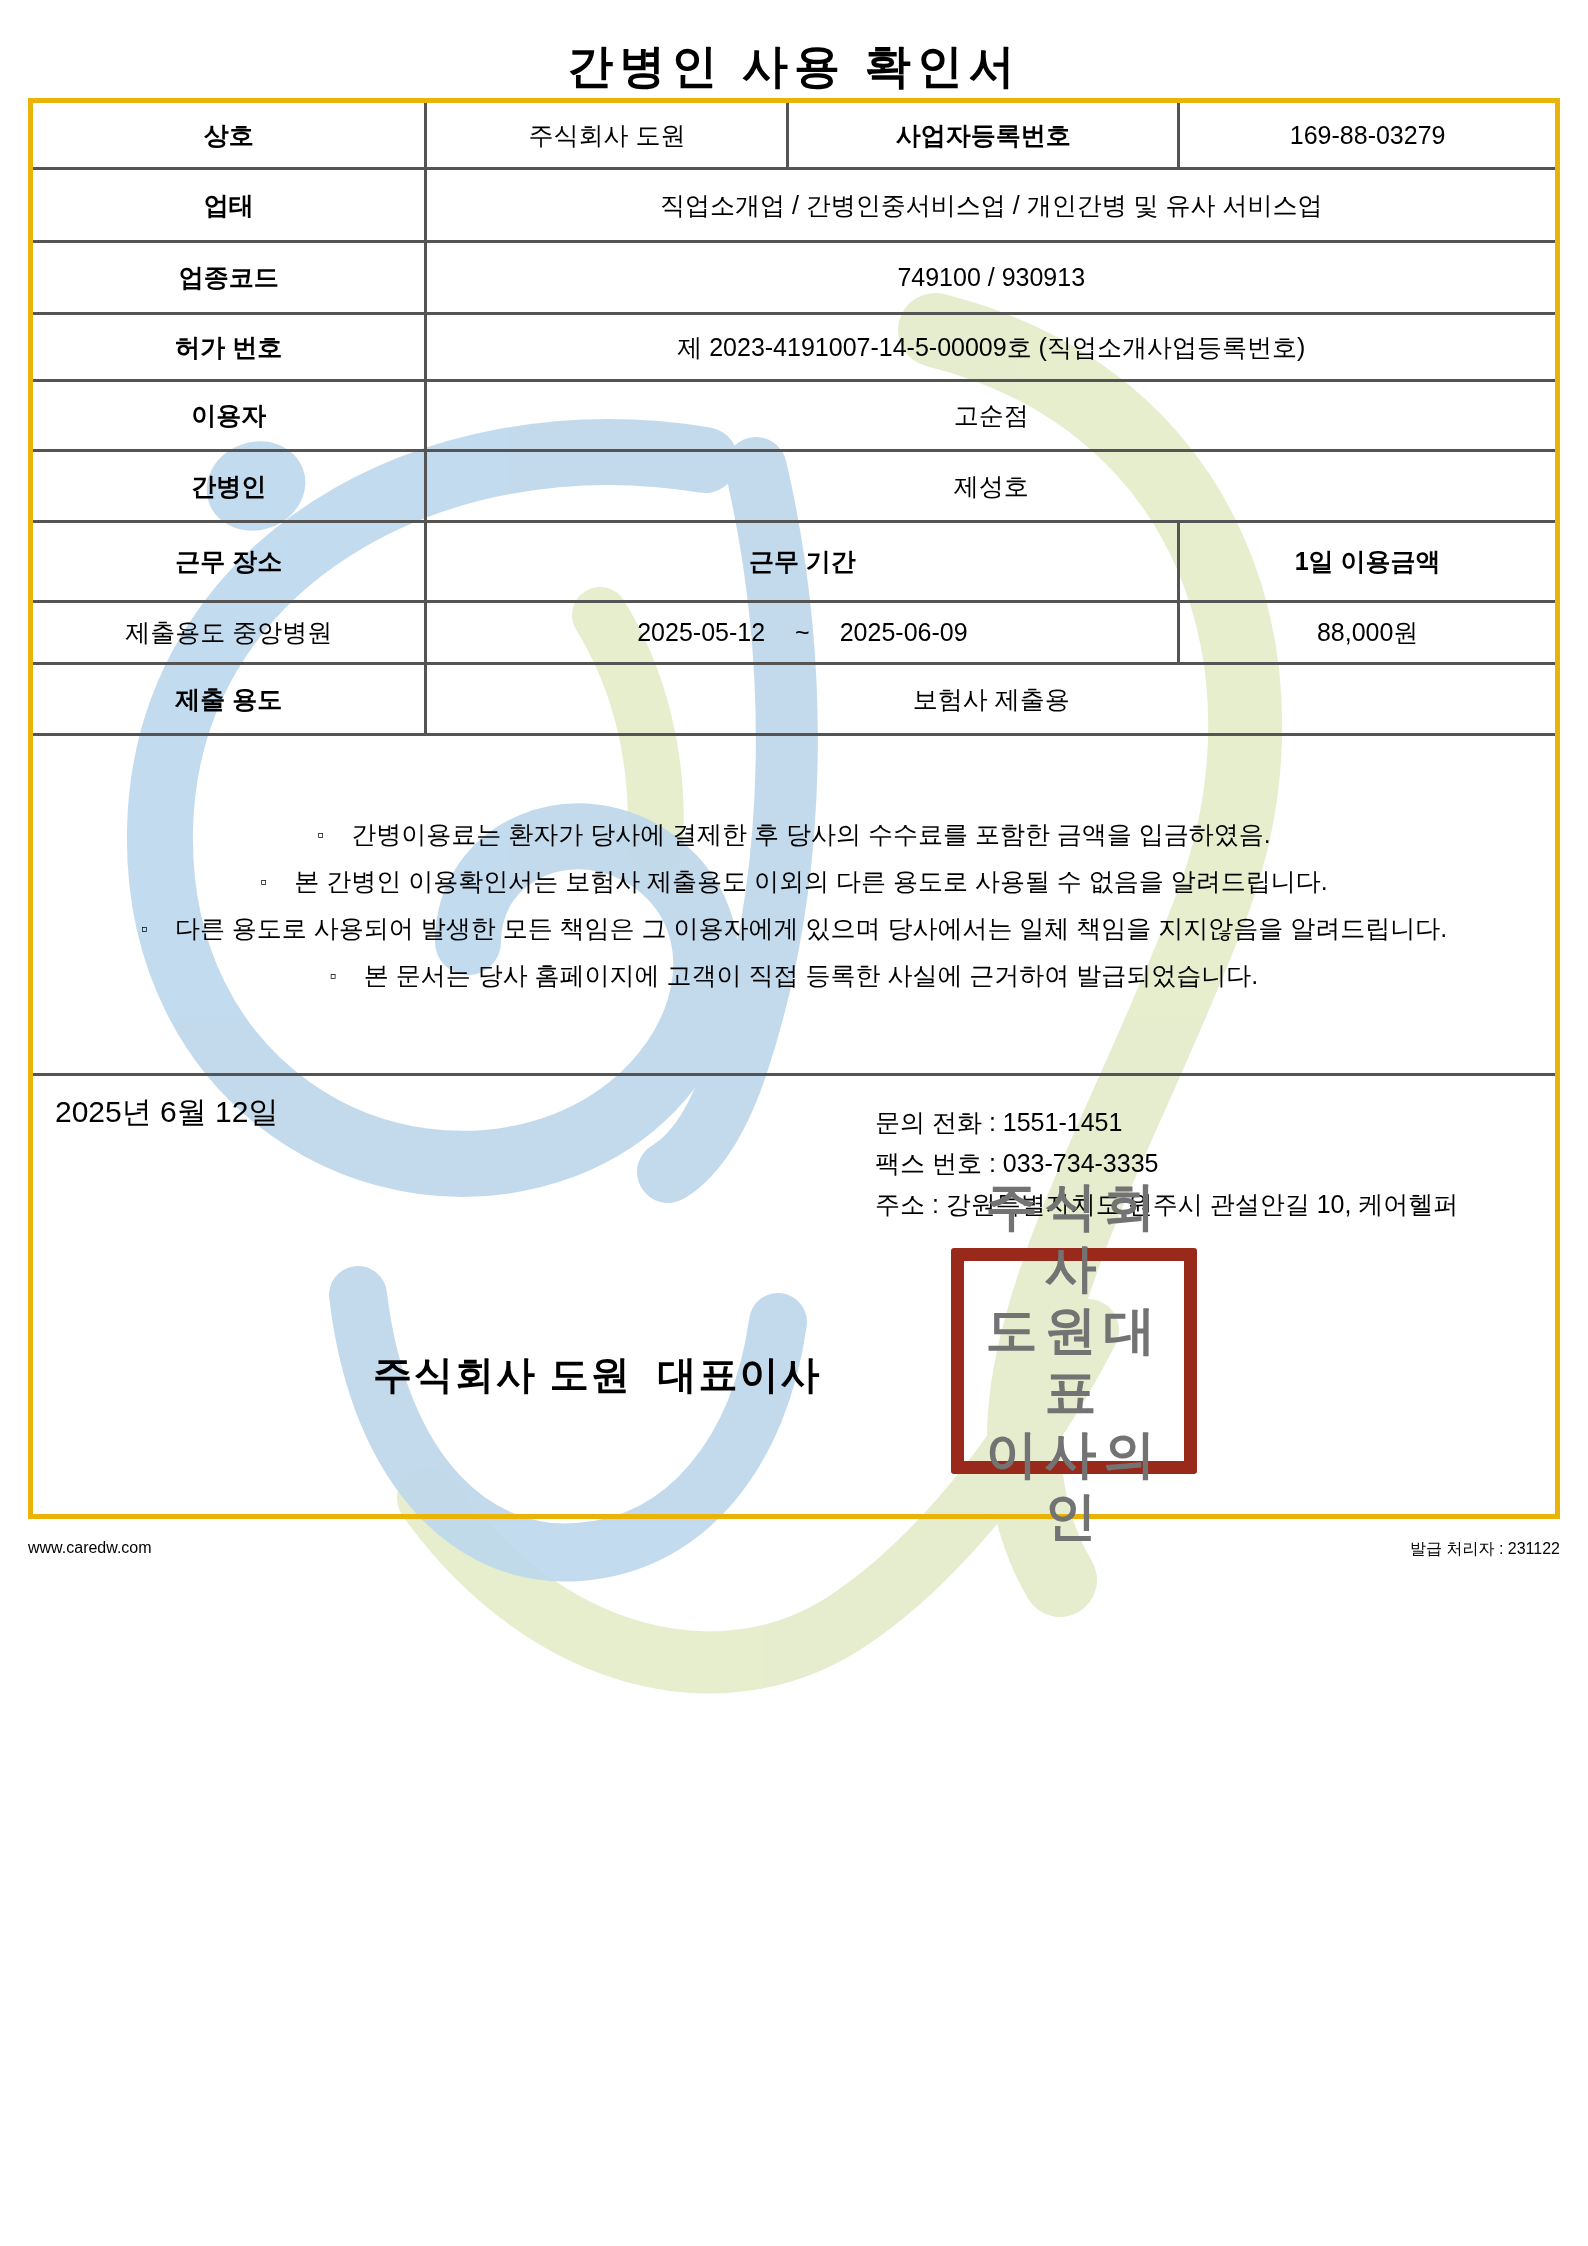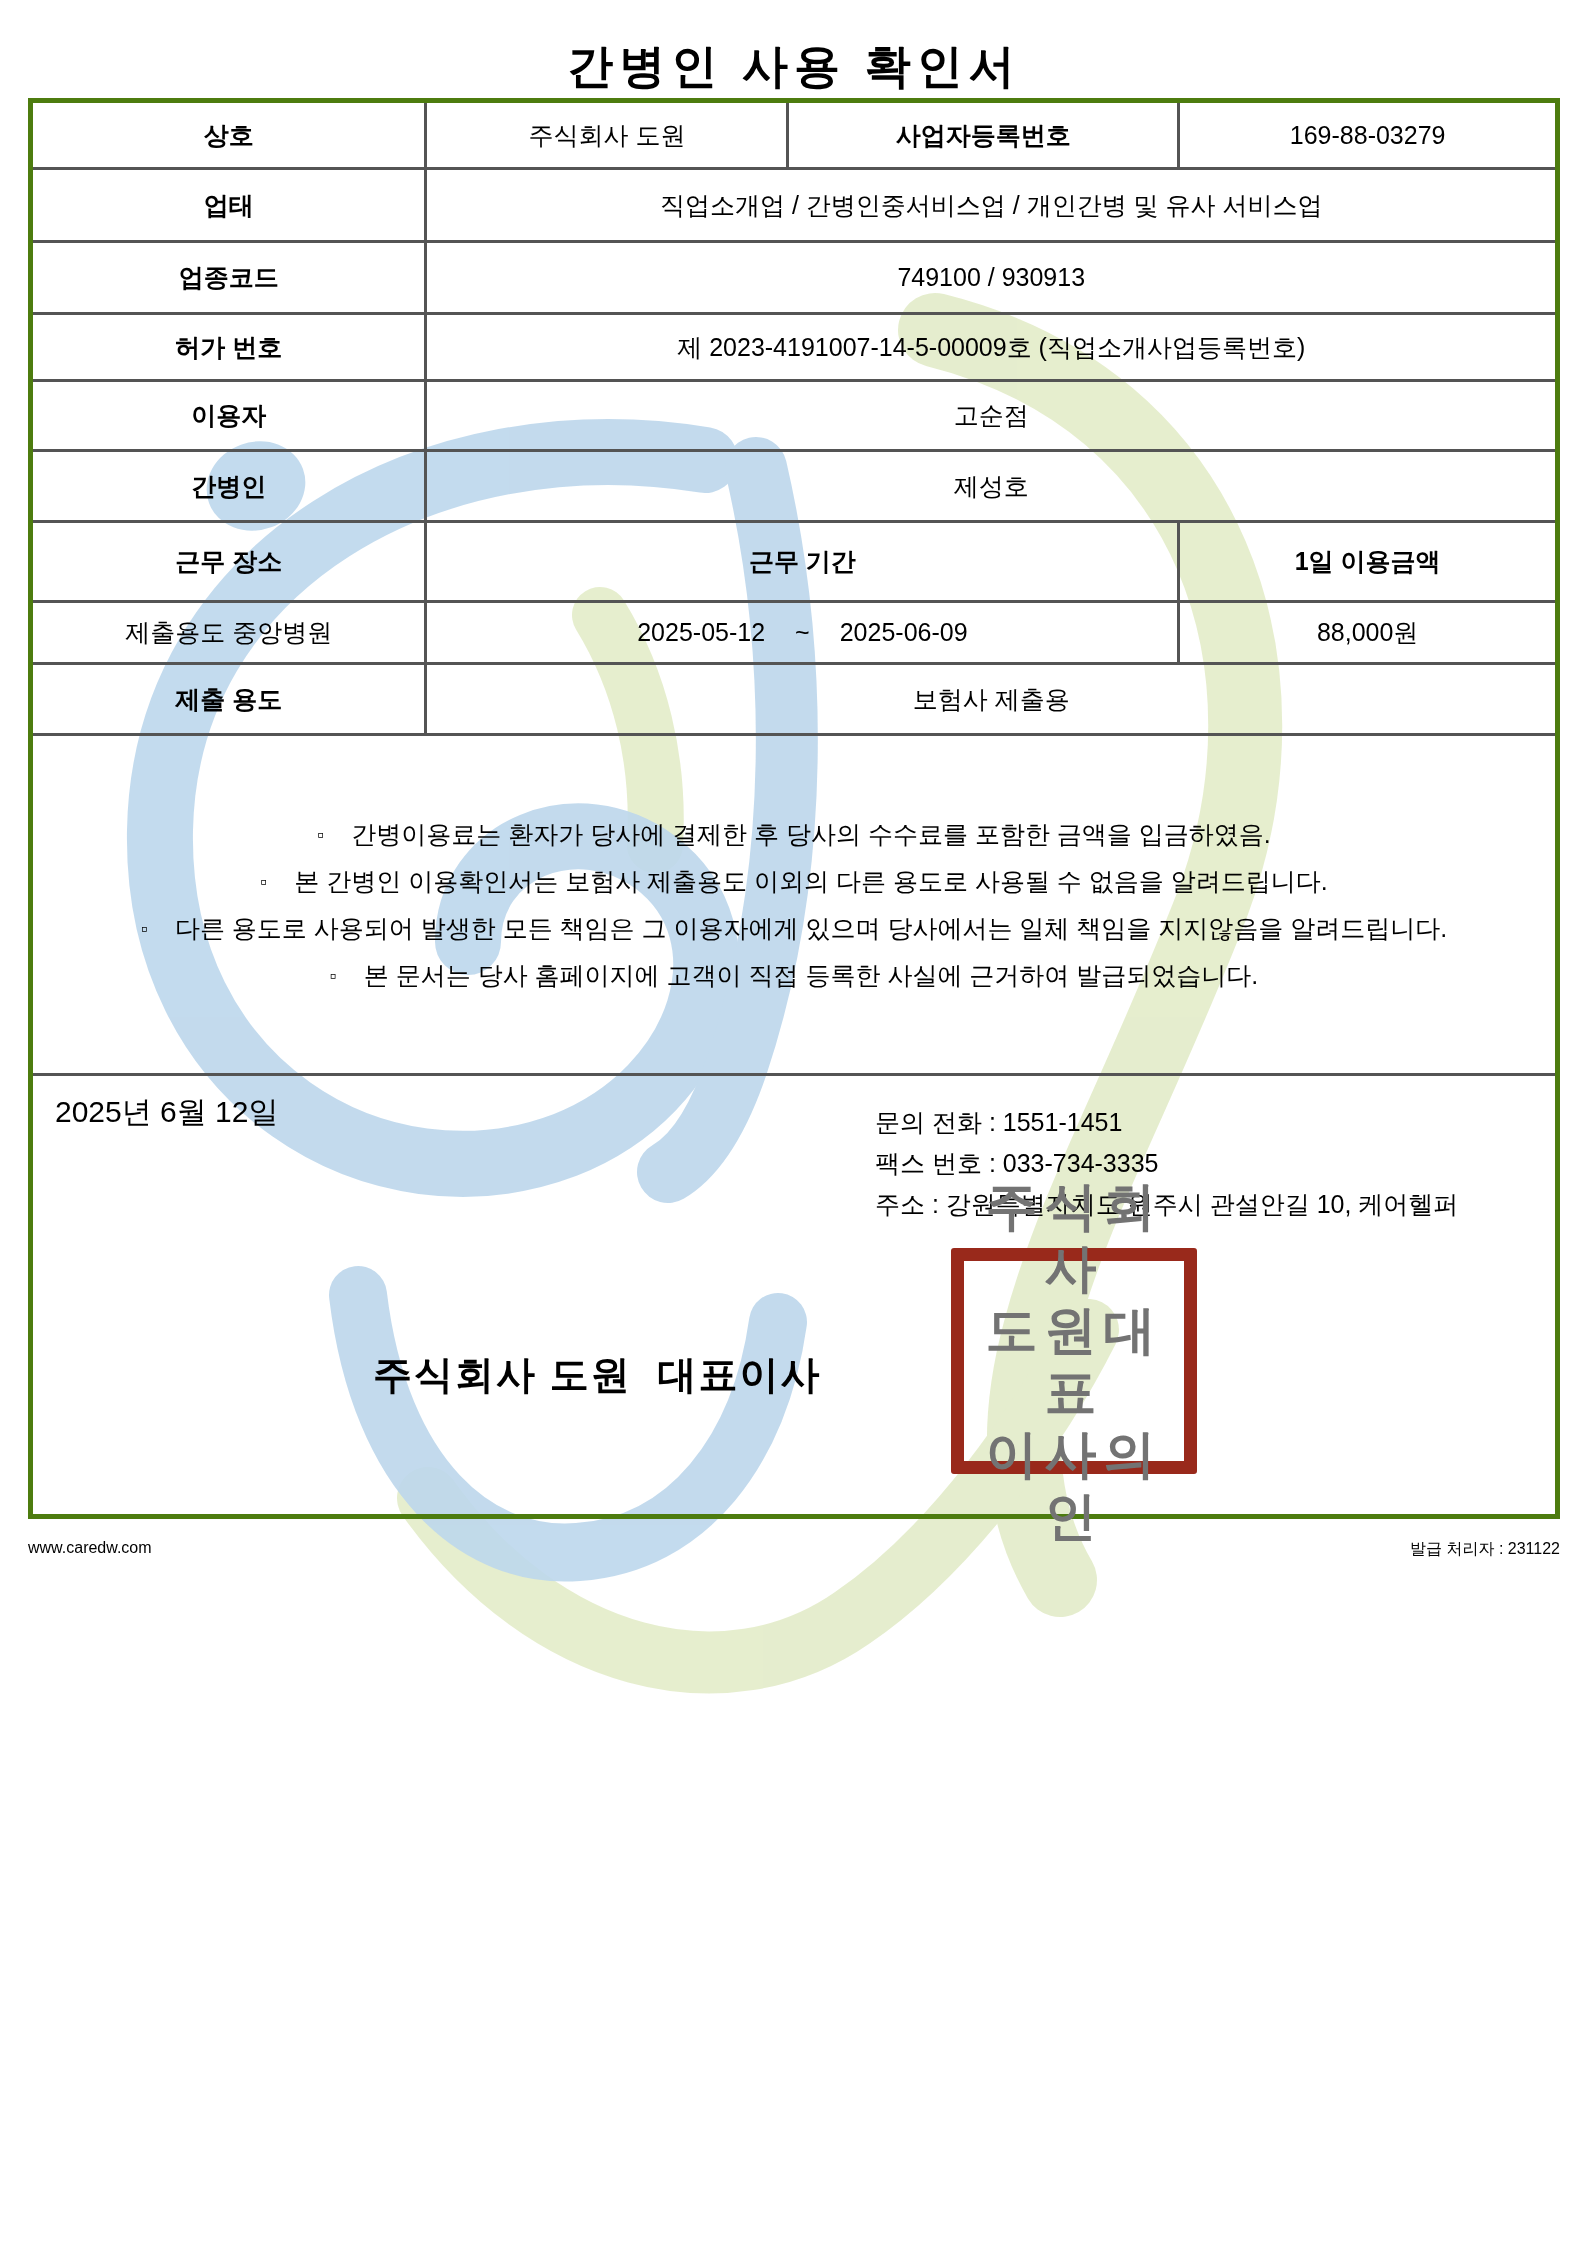--- a/index.html
+++ b/index.html
@@ -5,21 +5,21 @@
   * { box-sizing: border-box; }
   html,body { margin:0; padding:0; background:#ffffff; }
   body { font-family:"Liberation Sans","DejaVu Sans",sans-serif; color:#000; }
   .page { position:relative; width:1588px; height:2246px; background:#fff; overflow:hidden; margin:0 auto; }
   .watermark { position:absolute; left:0; top:0; width:1588px; height:2246px; z-index:0; }
   .content { position:absolute; left:0; top:0; width:1588px; height:2246px; z-index:1; padding:0 28px; }
 
   .title { text-align:center; font-size:46px; font-weight:bold; letter-spacing:6px; margin:36px 0 0 0; }
   .doc-number { text-align:right; font-size:23px; margin-top:52px; margin-bottom:3px; }
 
-  table.doc { width:100%; border-collapse:collapse; table-layout:fixed; border:5px solid #4d7c0f; background:transparent; }
+  table.doc { width:100%; border-collapse:collapse; table-layout:fixed; border:5px solid #eab308; background:transparent; }
   table.doc th, table.doc td {
     border:3px solid #545454; font-size:25px; text-align:center; vertical-align:middle;
     padding:0; background:transparent; font-weight:normal;
   }
   table.doc th { font-weight:bold; }
   tr.r68  > * { height:68px; }
   tr.r73  > * { height:73px;margin-top:13px; }
   tr.r72  > * { height:72px; }
   tr.r67  > * { height:67px; }
   tr.r70  > * { height:70px; }

